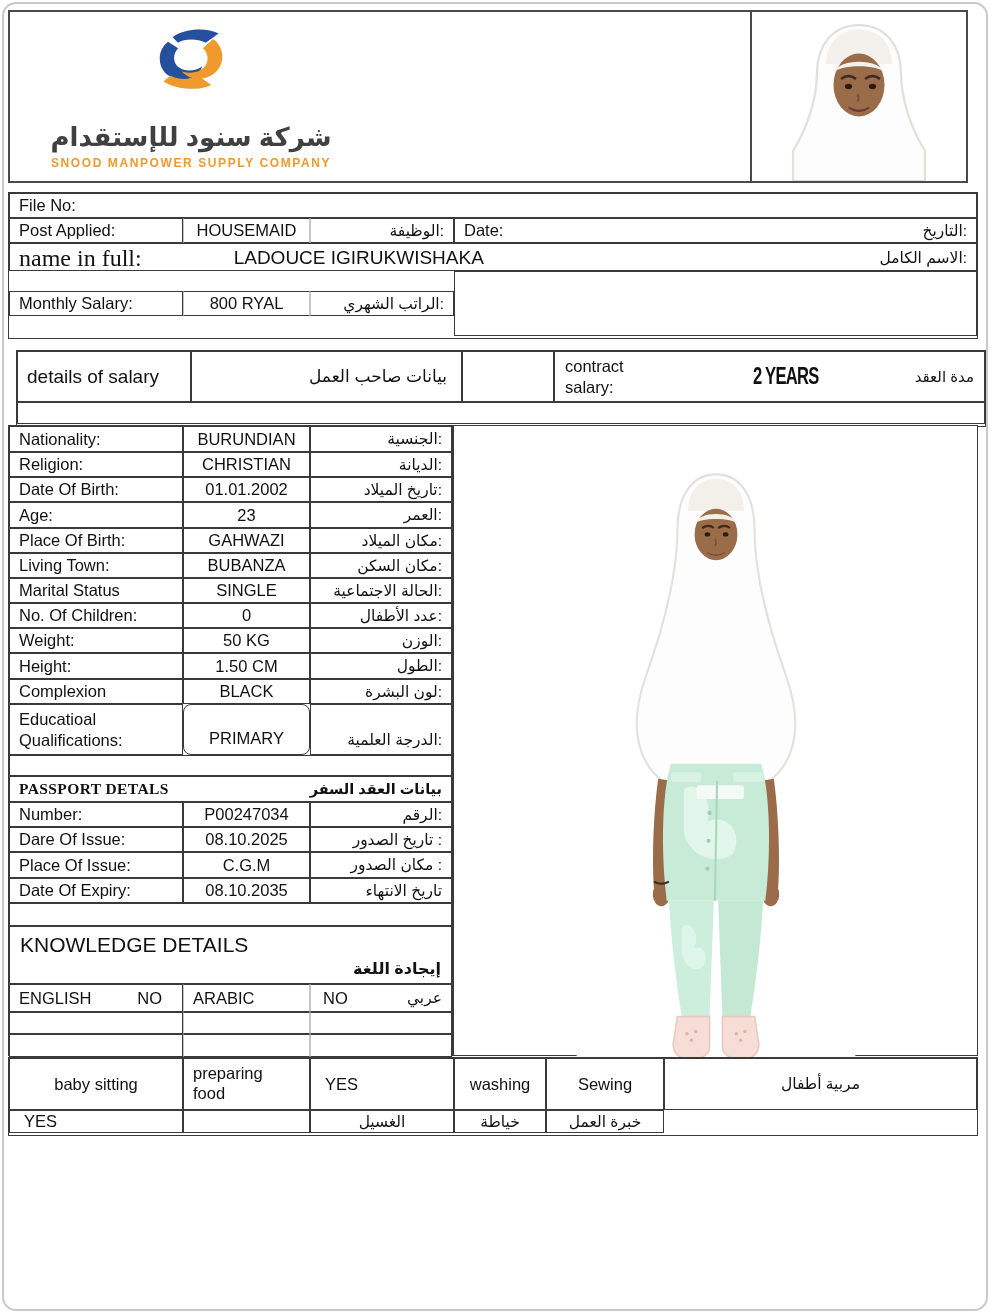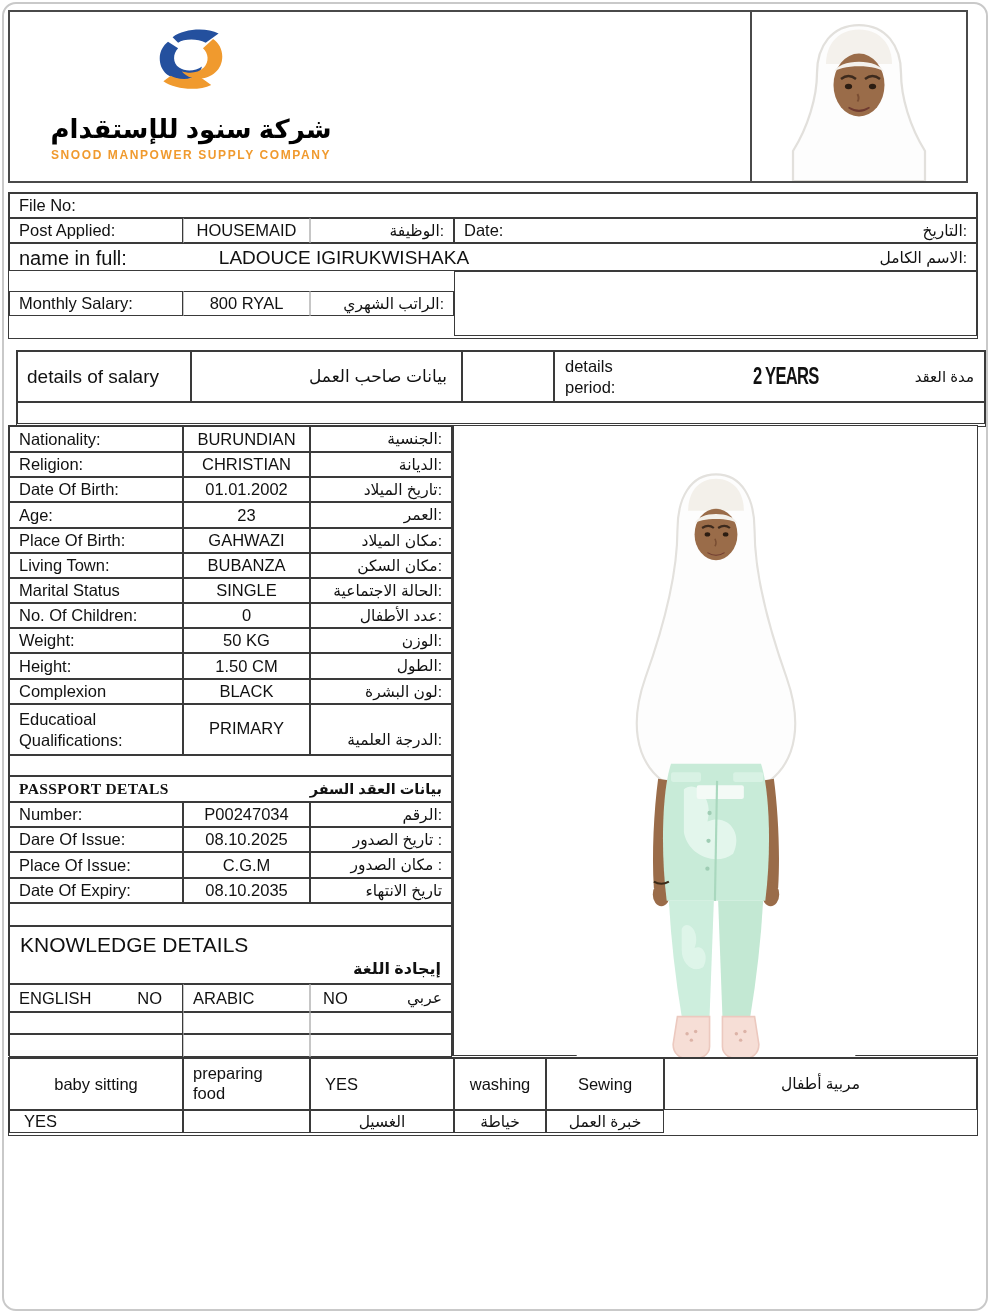--- a/index.html
+++ b/index.html
@@ -20,28 +20,28 @@
   .lt-l{border-left-color:#c6c6c6;}
   .lt-r{border-right-color:#c6c6c6;}
   .ar{font-size:15.5px;}
   .small-pad{padding:0 6px;}
 
   
   .header-box{left:8px;top:10px;width:960px;height:173px;border:2px solid #4a4a4a;background:#fff;}
   .photo-cell{position:absolute;right:0;top:0;width:214px;height:169px;border-left:2px solid #4a4a4a;
               display:flex;align-items:flex-end;justify-content:center;overflow:hidden;}
   .logo-block{position:absolute;left:16px;top:14px;width:330px;text-align:center;}
-  .logo-ar{font-size:26px;font-weight:700;color:#000000;margin-top:12px;letter-spacing:0.5px;}
+  .logo-ar{font-size:26px;font-weight:700;color:#404040;margin-top:20px;letter-spacing:0.5px;}
   .logo-en{font-size:12px;font-weight:700;color:#f09a2e;letter-spacing:1.6px;margin-top:3px;}
 
   
   .blockA{left:8px;top:192px;width:970px;height:84px;grid-template-rows:25px 25px 30px;
           grid-template-columns:174px 127px 144px 92px 118px 100px 1fr;}
   .name-val{margin-left:92px;font-size:19px;}
-  .name-lbl{font-size:20px;}
+  .name-lbl{font-size:24px;font-family:Liberation Serif, serif;}
 
   
   .blockB{left:8px;top:270px;width:970px;height:69px;grid-template-rows:20px 25px 20px;
           grid-template-columns:174px 127px 144px 1fr;}
   .merge-right{grid-column:4;grid-row:1/4;}
 
   
   .blockC{left:16px;top:350px;width:970px;height:77px;grid-template-rows:51px 22px;
           grid-template-columns:174px 271px 92px 1fr;}
   .details-lbl{font-size:19px;}
@@ -155,21 +155,21 @@
 
   <div class="abs tbl blockC">
     <div class="c details-lbl">
       <span>details of salary</span>
     </div>
     <div class="c right details-ar" style="padding-right:14px;">
       <span>بيانات صاحب العمل</span>
     </div>
     <div class="c"></div>
     <div class="c contract-cell">
-      <span class="contract-lbl">details period:</span>
+      <span class="contract-lbl">contract salary:</span>
       <span class="contract-val">2 YEARS</span>
       <span class="contract-ar">مدة العقد</span>
     </div>
     <div class="c span"></div>
   </div>
 
   <div class="abs tbl blockD">
 
     <div class="c">
         <span>Nationality:</span>
@@ -277,21 +277,21 @@
     <div class="c center">
         <span>BLACK</span>
       </div>
     <div class="c right ar">
         <span>لون البشرة:</span>
       </div>
 
     <div class="c twoLine" style="max-width:174px;">
         <span>Educatioal Qualifications:</span>
       </div>
-    <div class="c center" style="align-items:flex-end;padding-bottom:16px;">
+    <div class="c center" style="align-items:flex-end;padding-bottom:6px;border-radius:8px;">
         <span>PRIMARY</span>
       </div>
     <div class="c right ar edu-ar">
         <span>الدرجة العلمية:</span>
       </div>
 
     <div class="c span"></div>
 
     <div class="c span pass-title">
       <span>PASSPORT DETALS</span>

